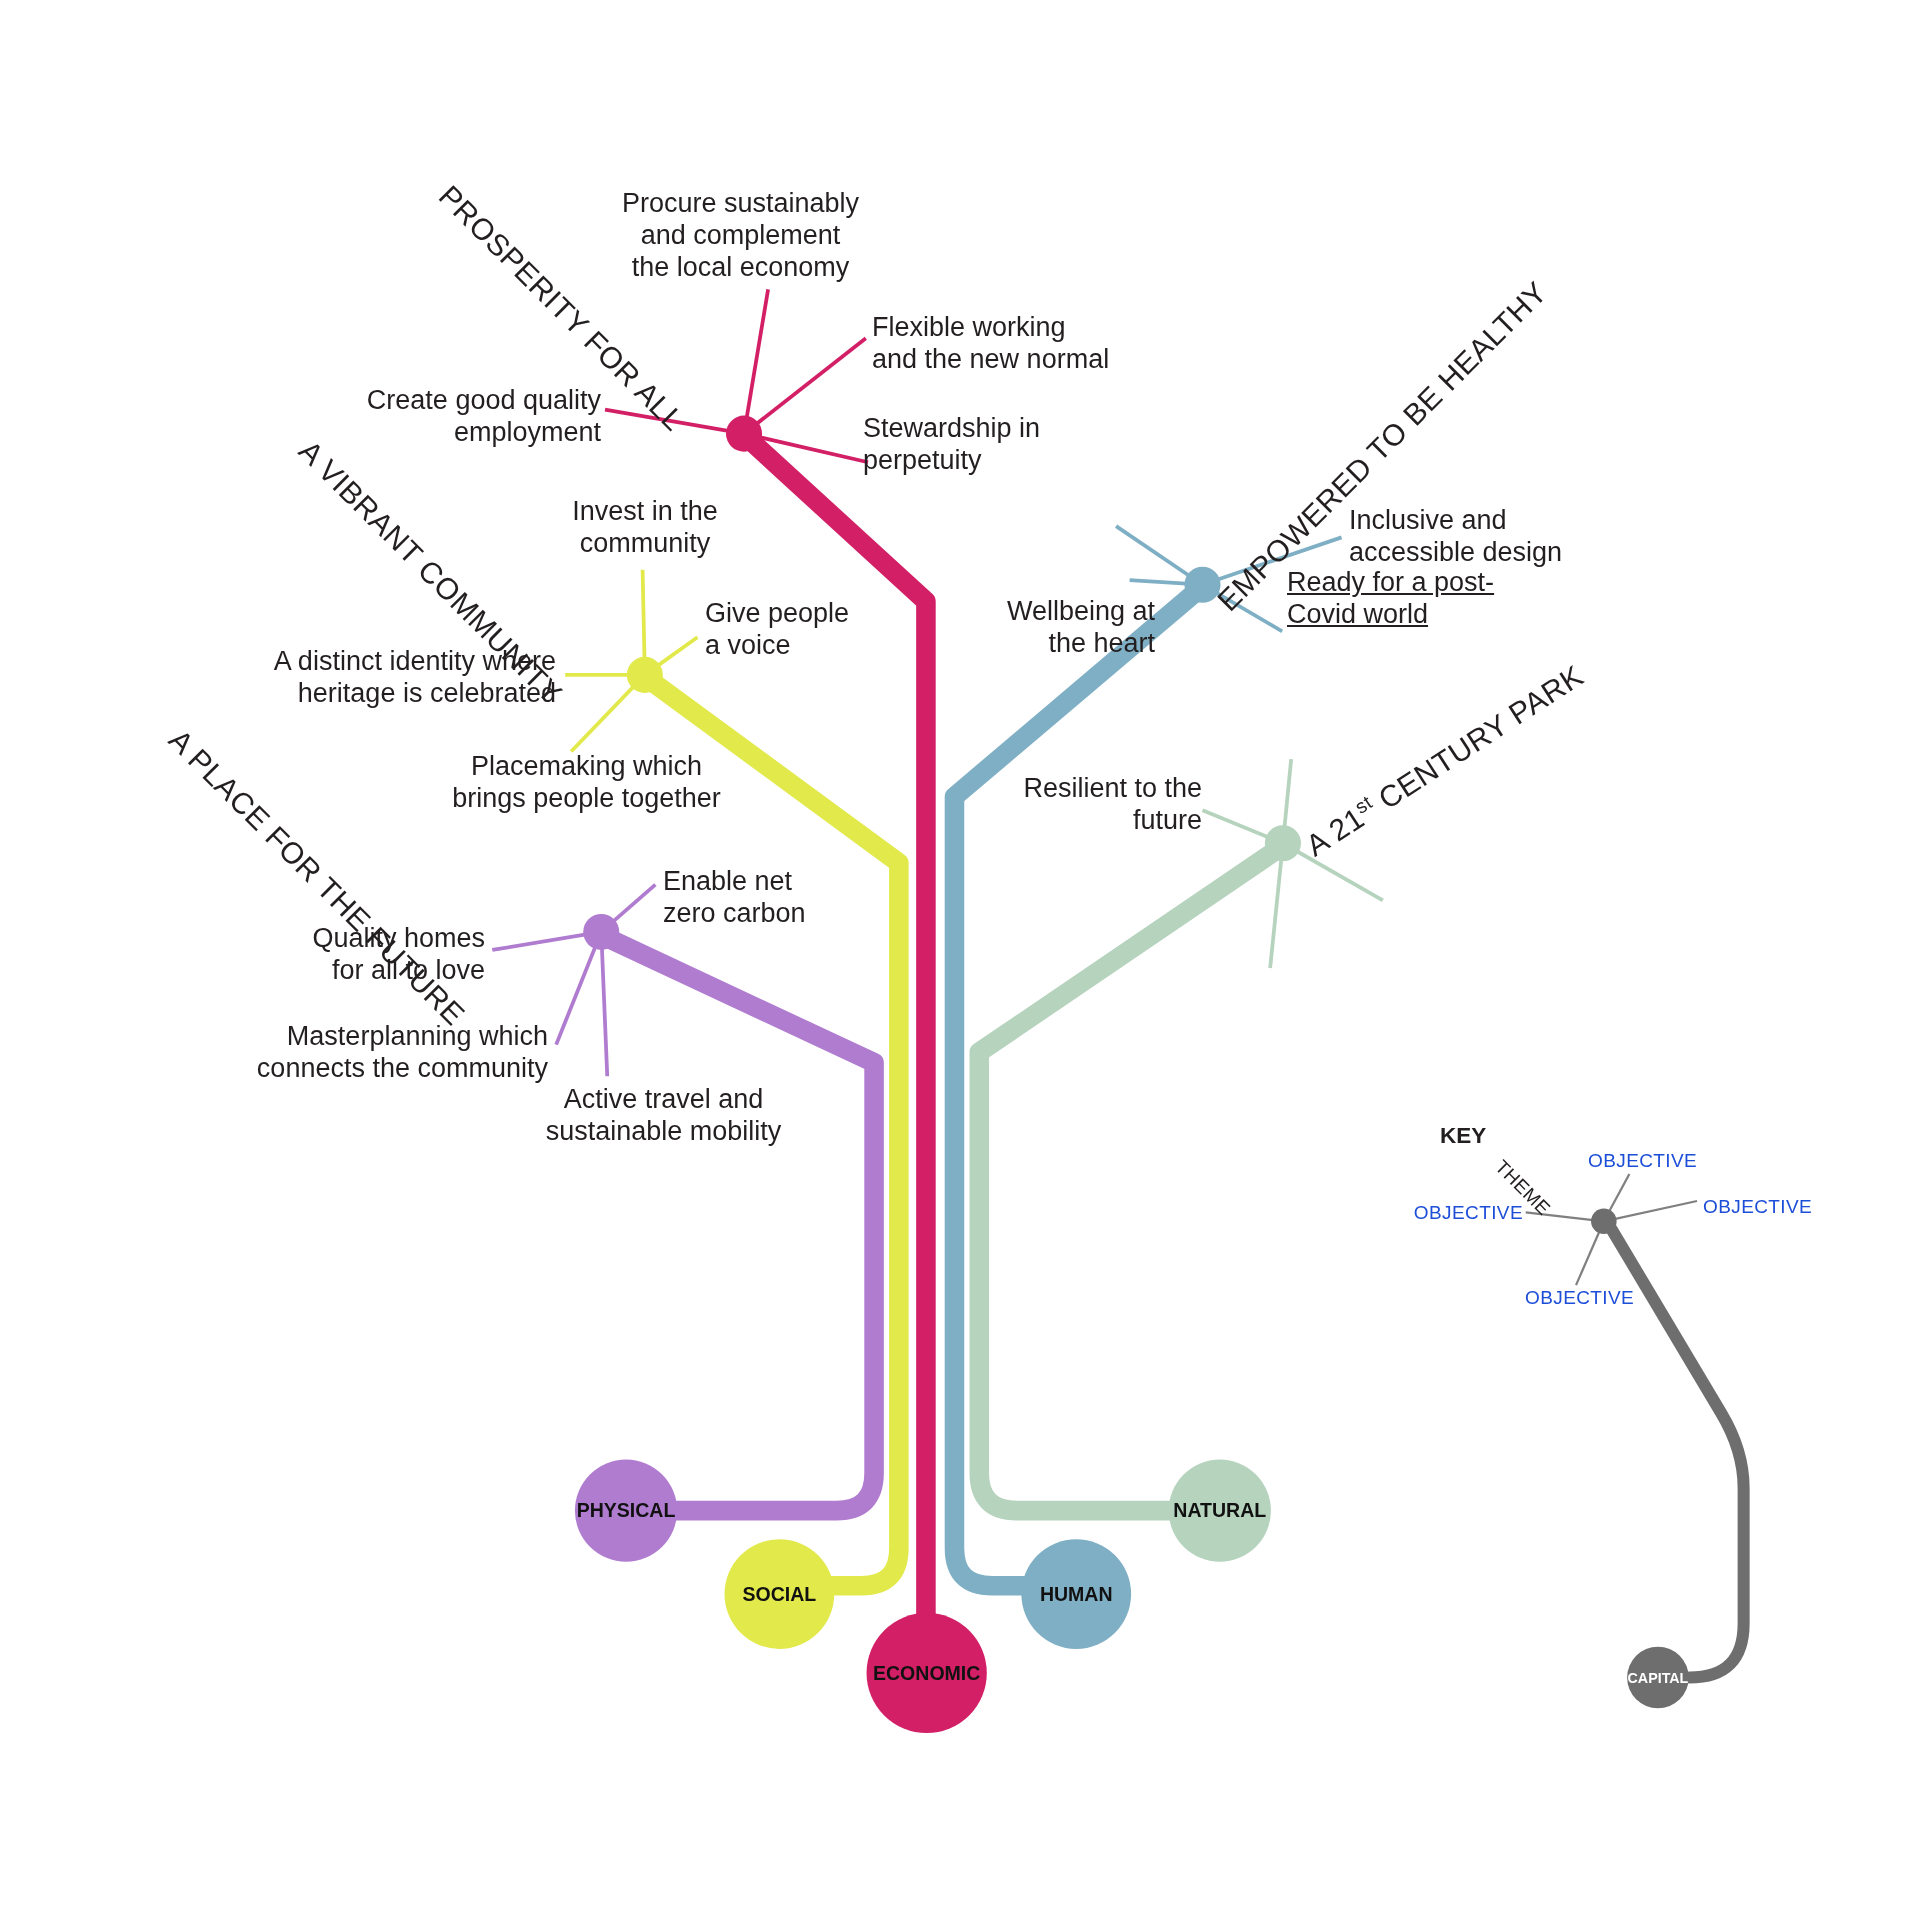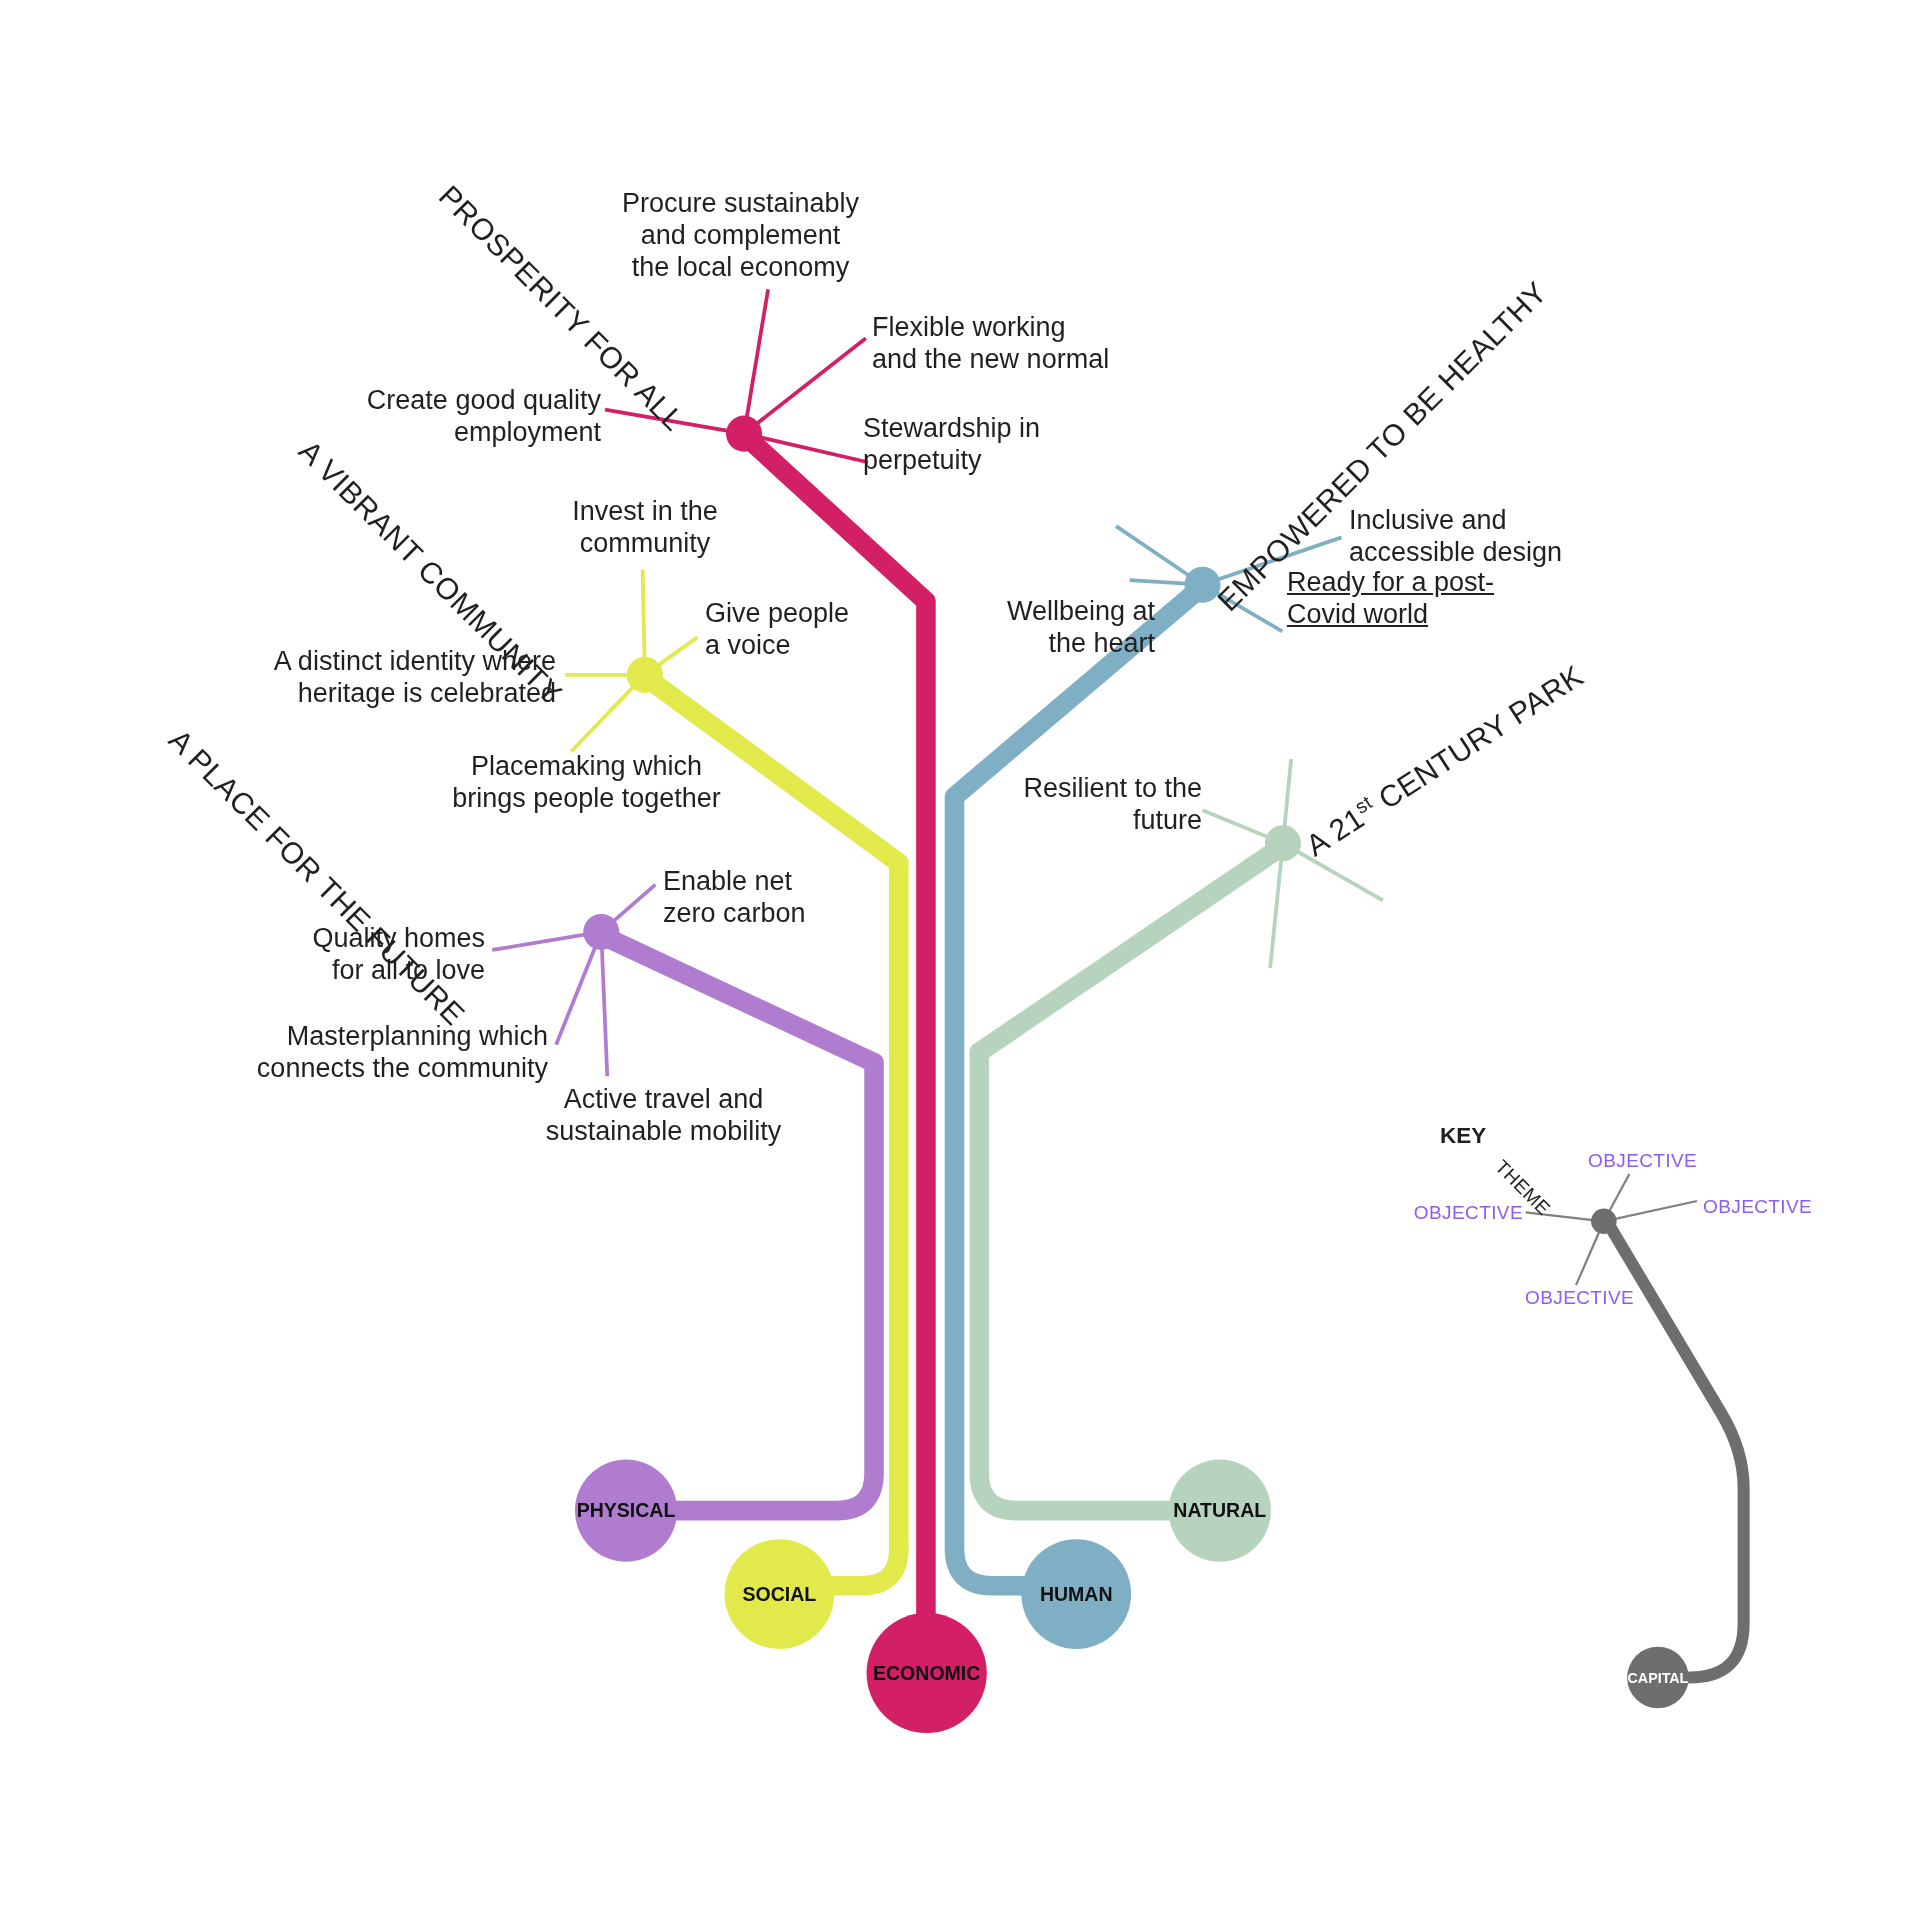--- a/index.html
+++ b/index.html
@@ -20,21 +20,21 @@
   .capsule-text{
     font-family:"Liberation Sans", sans-serif;font-weight:bold;
     font-size:26px;fill:#111111;
   }
   .capsule-text-light{
     font-family:"Liberation Sans", sans-serif;font-weight:bold;
     font-size:19px;fill:#ffffff;
   }
   .key-title{position:absolute;font-size:22.5px;font-weight:bold;color:#231f20;
     font-family:"Liberation Sans", sans-serif;}
-  .key-obj{position:absolute;font-size:19px;color:#8b5cf6;letter-spacing:0.4px;
+  .key-obj{position:absolute;font-size:19px;color:#1d4ed8;letter-spacing:0.4px;
     font-family:"Liberation Sans", sans-serif;white-space:nowrap;}
   .key-theme{position:absolute;font-size:19px;color:#231f20;letter-spacing:0.4px;
     font-family:"Liberation Sans", sans-serif;white-space:nowrap;
     transform-origin:0 0;}
   .ta-r{text-align:right;}
   .ta-l{text-align:left;}
   .ta-c{text-align:center;}
 </style>
 </head>
 <body>

